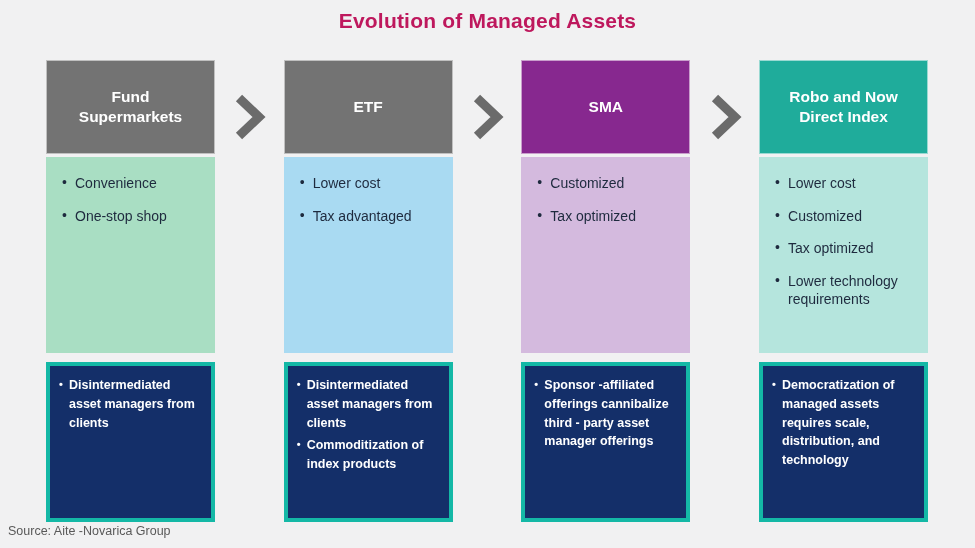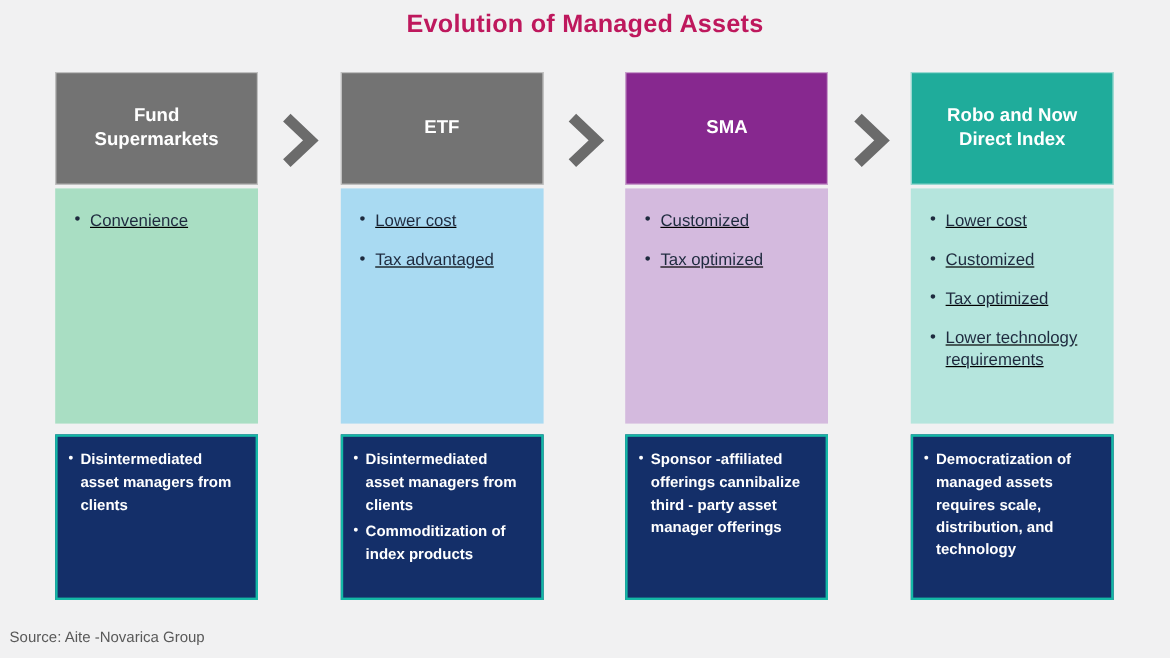--- a/index.html
+++ b/index.html
@@ -43,21 +43,20 @@
     padding: 0 22px;
     color: #ffffff;
     font-weight: 700;
     font-size: 15.5px;
     line-height: 1.28;
   }
   .col-panel {
     height: 196px;
     margin-top: 3px;
     box-sizing: border-box;
-    text-decoration: underline;
   }
   .panel-list {
     margin: 0;
     padding: 17px 26px 0 15px;
     list-style: none;
   }
   .panel-list li {
     position: relative;
     padding-left: 14px;
     margin-bottom: 14px;
@@ -65,24 +64,24 @@
     line-height: 1.33;
     color: #1e2a3e;
   }
   .panel-list li::before {
     content: "\2022";
     position: absolute;
     left: 1px;
     top: -1px;
   }
   .col-impact {
-    height: 138px;
+    height: 160px;
     margin-top: 9px;
     box-sizing: border-box;
-    border: 2px solid #14b8a6;
+    border: 4px solid #14b8a6;
   }
   .impact-list {
     margin: 0;
     padding: 10px 14px 0 9px;
     list-style: none;
   }
   .impact-list li {
     position: relative;
     padding-left: 10px;
     margin-bottom: 4px;
@@ -120,20 +119,21 @@
 
 <div class="title">Evolution of Managed Assets</div>
 
 <div class="board">
 
   <div class="col">
     <div class="col-header" style="background: #737373;">Fund Supermarkets</div>
     <div class="col-panel" style="background: rgb(169, 222, 195);">
       <ul class="panel-list">
         <li>Convenience</li>
+        <li>One-stop shop</li>
       </ul>
     </div>
     <div class="col-impact" style="background: rgb(20, 47, 105);">
       <ul class="impact-list">
         <li>Disintermediated asset managers from clients</li>
       </ul>
     </div>
   </div>
 
   <div class="arrow-cell">

